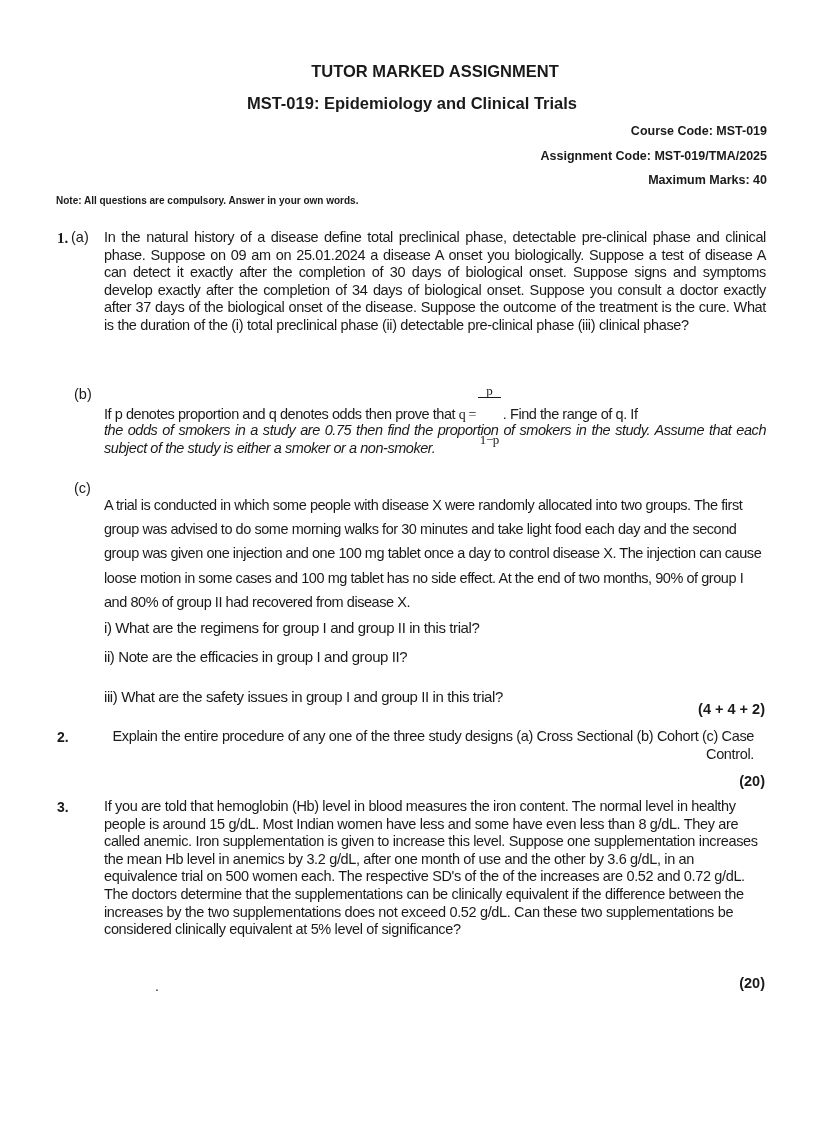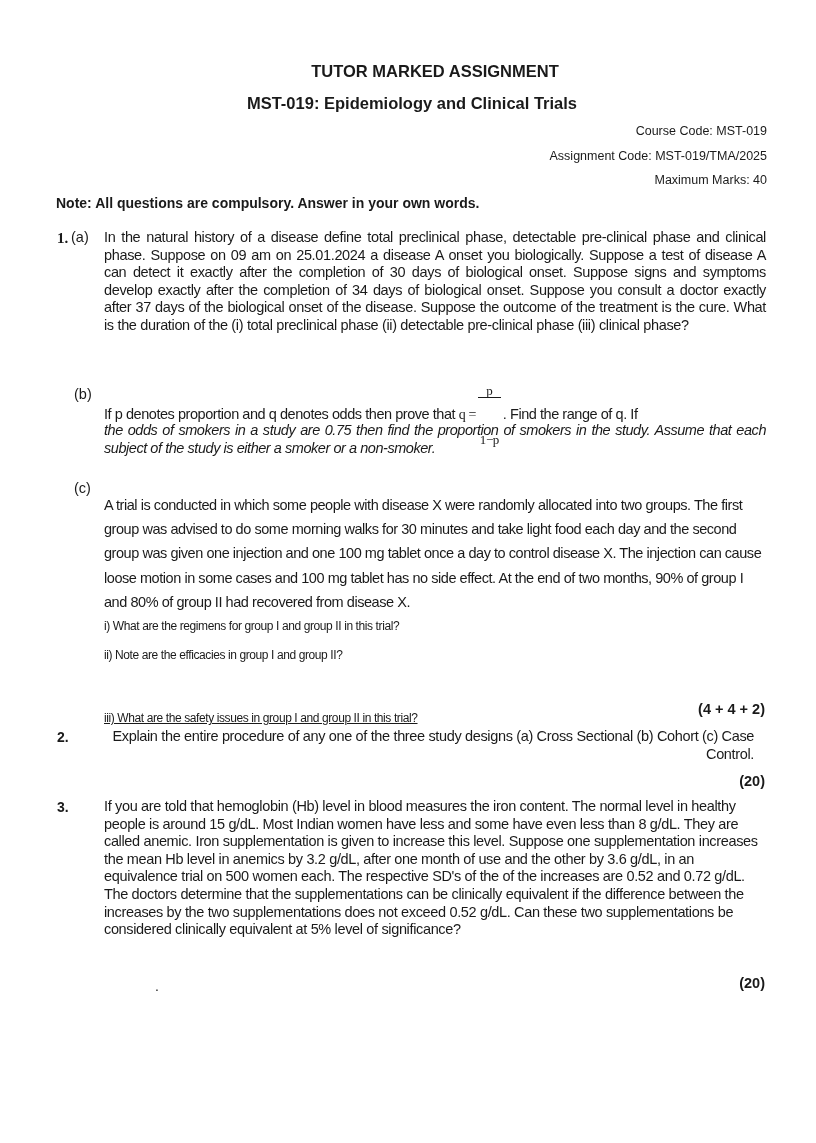--- a/index.html
+++ b/index.html
@@ -10,35 +10,35 @@
   .title1 {
     position: absolute; top: 62px; left: 0; width: 870px; text-align: center;
     font-weight: bold; font-size: 16.5px;
   }
   .title2 {
     position: absolute; top: 94px; left: 0; width: 824px; text-align: center;
     font-weight: bold; font-size: 16.5px;
   }
   .meta {
     position: absolute; right: 49px; text-align: right;
-    font-weight: normal; font-size: 12.5px;
+    font-weight: bold; font-size: 12.5px;
   }
   .note {
     position: absolute; top: 195px; left: 56px;
-    font-weight: bold; font-size: 14px;
+    font-weight: bold; font-size: 10px;
   }
   .q1num { position: absolute; top: 230px; left: 57px; font-size: 15px; font-family: "Liberation Serif", serif; font-weight: bold; }
   .label { position: absolute; font-size: 14.5px; font-family: "Liberation Sans Narrow", "Liberation Sans", sans-serif; }
   .para {
     position: absolute; left: 104px; width: 662px;
     font-size: 14.5px; line-height: 17.6px; text-align: justify;
     letter-spacing: -0.35px;
   }
   .para.loose { line-height: 24.2px; letter-spacing: -0.45px; text-align: left; margin-top: 16px; }
-  .sub { position: absolute; left: 104px; font-size: 12px; letter-spacing: -0.4px; }
+  .sub { position: absolute; left: 104px; font-size: 15px; letter-spacing: -0.4px; }
   .marks {
     position: absolute; right: 51px; font-weight: bold; font-size: 14.5px; margin-left: 20px;
   }
   .qnum { position: absolute; left: 57px; font-weight: bold; font-size: 14px; }
   .frac {
     display: inline-block; vertical-align: middle; text-align: center;
     font-family: "Liberation Serif", serif; font-size: 13px; line-height: 13px;
     margin: 0 2px;
   }
   .frac .num { display: block; border-bottom: 1px solid #1a1a1a; padding: 0 2px; }
@@ -69,21 +69,21 @@
     <span>If p denotes proportion and q denotes odds then prove that</span>
     <span class="eq">q =</span><span class="frac"><span class="num">p</span><span class="den">1−p</span></span><span>. Find the range of q. If</span>
   </div>
   <div class="para" style="top:422px; letter-spacing:-0.45px;font-style:italic;">the odds of smokers in a study are 0.75 then find the proportion of smokers in the study. Assume that each subject of the study is either a smoker or a non-smoker.</div>
 
   <div class="label" style="top:480px; left:74px;">(c)</div>
   <div class="para loose" style="top:477px;">A trial is conducted in which some people with disease X were randomly allocated into two groups. The first group was advised to do some morning walks for 30 minutes and take light food each day and the second group was given one injection and one 100 mg tablet once a day to control disease X. The injection can cause loose motion in some cases and 100 mg tablet has no side effect. At the end of two months, 90% of group I and 80% of group II had recovered from disease X.</div>
 
   <div class="sub" style="top:619px;">i)  What are the regimens for group I and group II in this trial?</div>
   <div class="sub" style="top:648px;">ii) Note are the efficacies in group I and group II?</div>
-  <div class="sub" style="top:711px;text-decoration:underline;">iii) What are the safety issues in group I and group II in this trial?</div>
+  <div class="sub" style="top:688px;">iii) What are the safety issues in group I and group II in this trial?</div>
 
   <div class="marks" style="top:701px;">(4 + 4 + 2)</div>
 
   <div class="qnum" style="top:729px;">2.</div>
   <div class="para" style="top:728px; text-align:right; width:650px;">Explain the entire procedure of any one of the three study designs (a) Cross Sectional (b) Cohort (c) Case Control.</div>
   <div class="marks" style="top:773px;">(20)</div>
 
   <div class="qnum" style="top:799px;">3.</div>
   <div class="para" style="top:798px; text-align:left; width:660px;">If you are told that hemoglobin (Hb) level in blood measures the iron content. The normal level in healthy people is around 15 g/dL. Most Indian women have less and some have even less than 8 g/dL. They are called anemic. Iron supplementation is given to increase this level. Suppose one supplementation increases the mean Hb level in anemics by 3.2 g/dL, after one month of use and the other by 3.6 g/dL, in an equivalence trial on 500 women each. The respective SD's of the of the increases are 0.52 and 0.72 g/dL. The doctors determine that the supplementations can be clinically equivalent if the difference between the increases by the two supplementations does not exceed 0.52 g/dL. Can these two supplementations be considered clinically equivalent at 5% level of significance?</div>
   <div class="dot">.</div>

